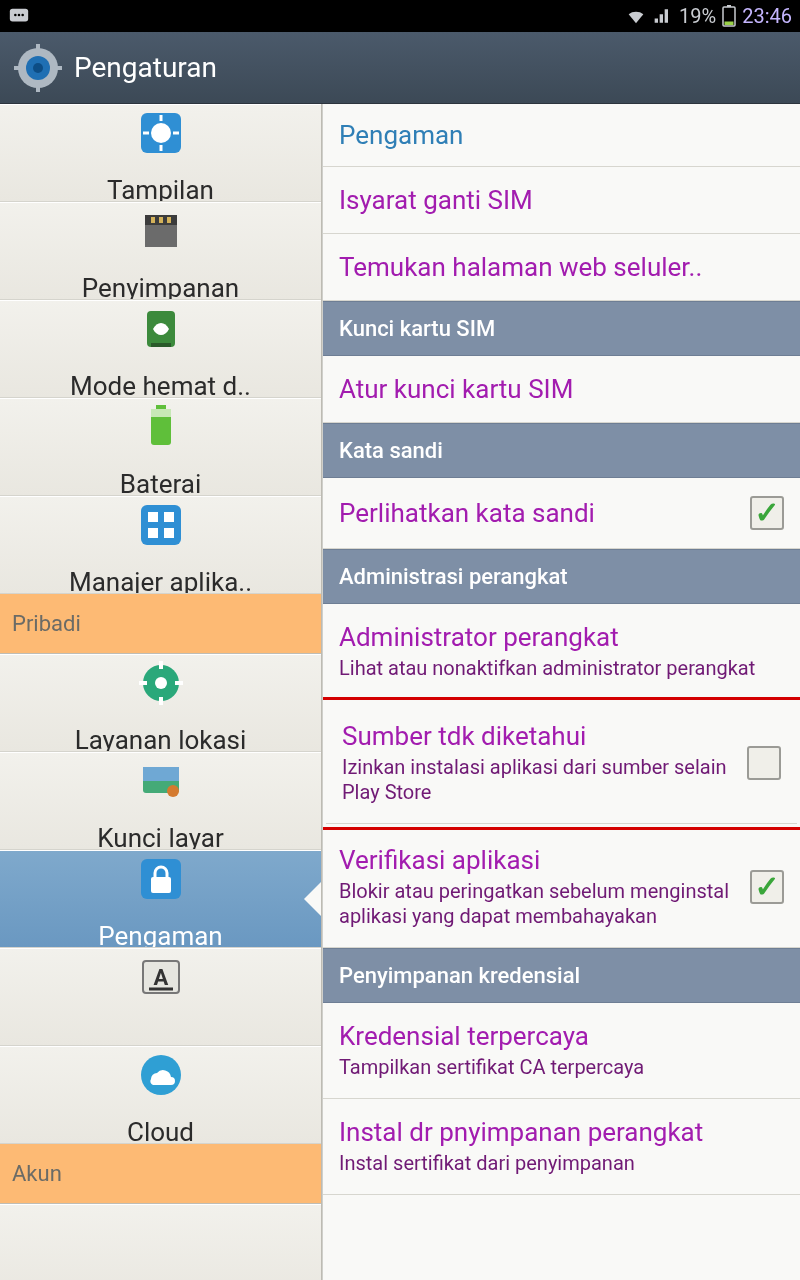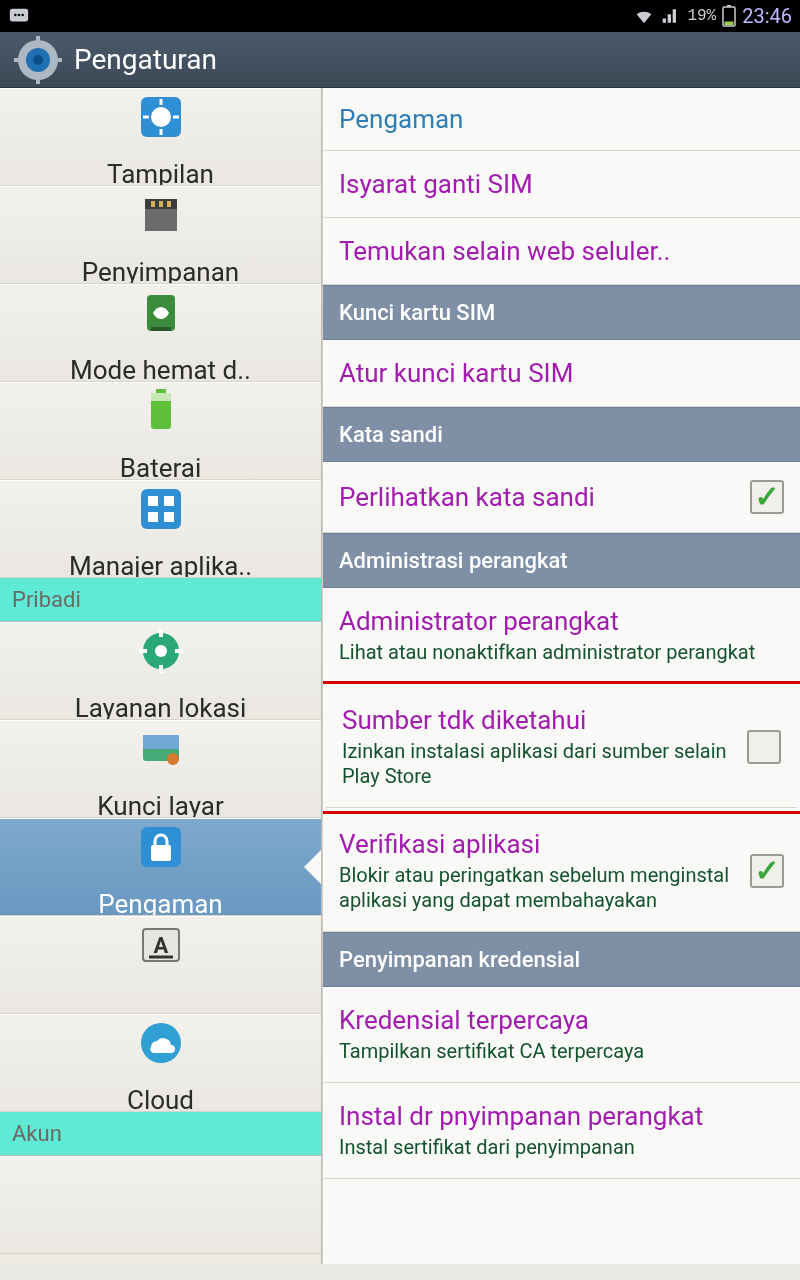--- a/index.html
+++ b/index.html
@@ -16,26 +16,26 @@
     height: 32px;
     background: #000;
     color: #c9ccd1;
     display: flex;
     align-items: center;
     padding: 0 8px;
     font-size: 18px;
   }
   .status-left { display: flex; align-items: center; gap: 8px; }
   .status-right { margin-left: auto; display: flex; align-items: center; gap: 6px; }
-  .battery-pct { font-size: 16px; font-family: Liberation Mono, monospace; }
+  .battery-pct { font-size: 20px; }
   .clock { font-size: 20px; color: #c4b5fd; }
 
   
   .header {
-    height: 56px;
+    height: 72px;
     background: linear-gradient(#4b5a6b, #3c4956);
     display: flex;
     align-items: center;
     padding: 0 14px;
     gap: 12px;
     color: #fff;
     font-size: 28px;
     border-bottom: 1px solid #2c343d;
   }
 
@@ -83,27 +83,27 @@
     content: "";
     position: absolute;
     right: -1px;
     top: 50%;
     transform: translateY(-50%);
     border-top: 18px solid transparent;
     border-bottom: 18px solid transparent;
     border-right: 18px solid #f9f9f7;
   }
   .side-section {
-    height: 44px;
+    height: 60px;
     display: flex;
     align-items: center;
     padding: 0 12px;
     font-size: 22px;
     color: #6b6b66;
-    background: #5eead4;
+    background: #fdba74;
     border-bottom: 1px solid #bfbdb5;
   }
   .icon-box {
     width: 56px; height: 56px;
     display: flex; align-items: center; justify-content: center;
     flex-shrink: 0;
   }
 
   
   .sect-header {
@@ -121,21 +121,21 @@
   .row {
     padding: 18px 16px;
     border-bottom: 1px solid #d7d6cf;
     display: flex;
     align-items: center;
     gap: 12px;
   }
   .row .txt { flex: 1; }
   .row .title { font-size: 26px; color: #a21caf; }
   .row .title.accent { color: #2f7fb6; font-size: 26px; }
-  .row .sub { font-size: 20px; color: #14532d; margin-top: 4px; line-height: 1.25; }
+  .row .sub { font-size: 20px; color: #701a75; margin-top: 4px; line-height: 1.25; }
   .row.header-row { padding-top: 16px; padding-bottom: 16px; }
 
   .checkbox {
     width: 34px; height: 34px;
     border: 2px solid #9b9b96;
     border-radius: 3px;
     background: #f0efe9;
     display: flex; align-items: center; justify-content: center;
     flex-shrink: 0;
   }
@@ -358,21 +358,21 @@
     </div>
 
     <div class="row">
       <div class="txt">
           <div class="title">Isyarat ganti SIM</div>
         </div>
     </div>
 
     <div class="row">
       <div class="txt">
-          <div class="title">Temukan selain web seluler..</div>
+          <div class="title">Temukan halaman web seluler..</div>
         </div>
     </div>
 
     <div class="sect-header">Kunci kartu SIM</div>
 
     <div class="row">
       <div class="txt">
           <div class="title">Atur kunci kartu SIM</div>
         </div>
     </div>

